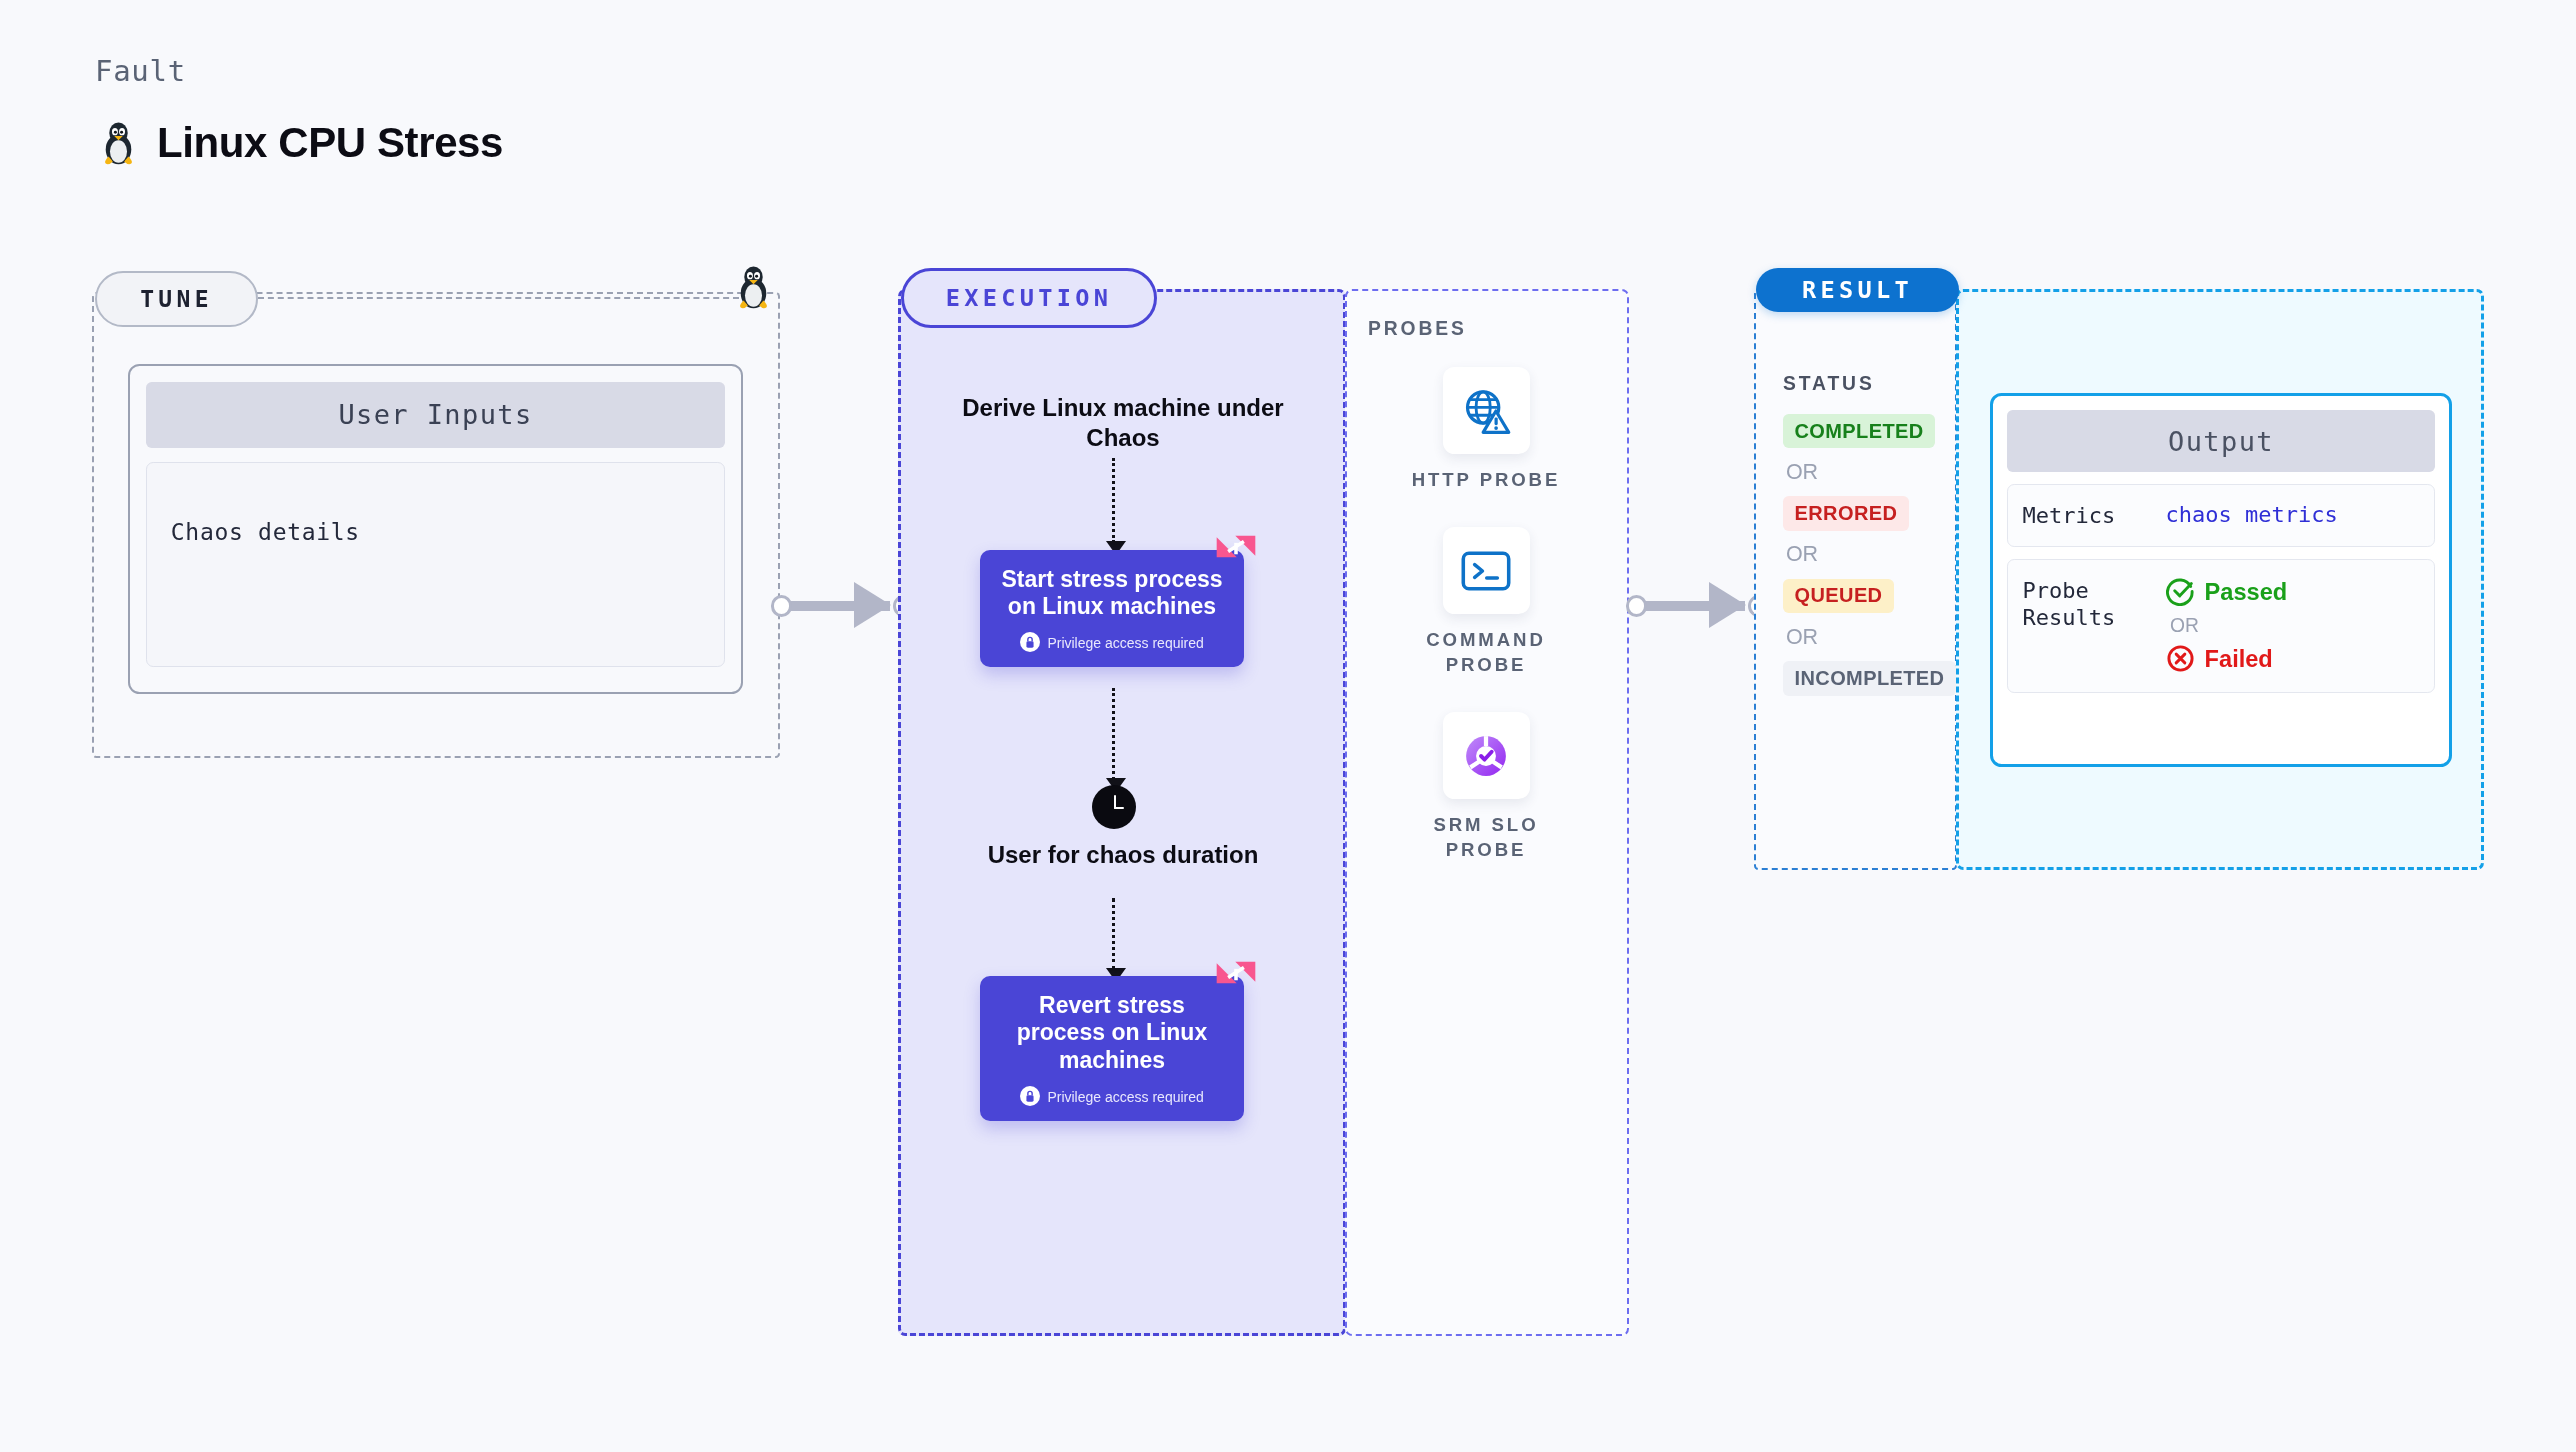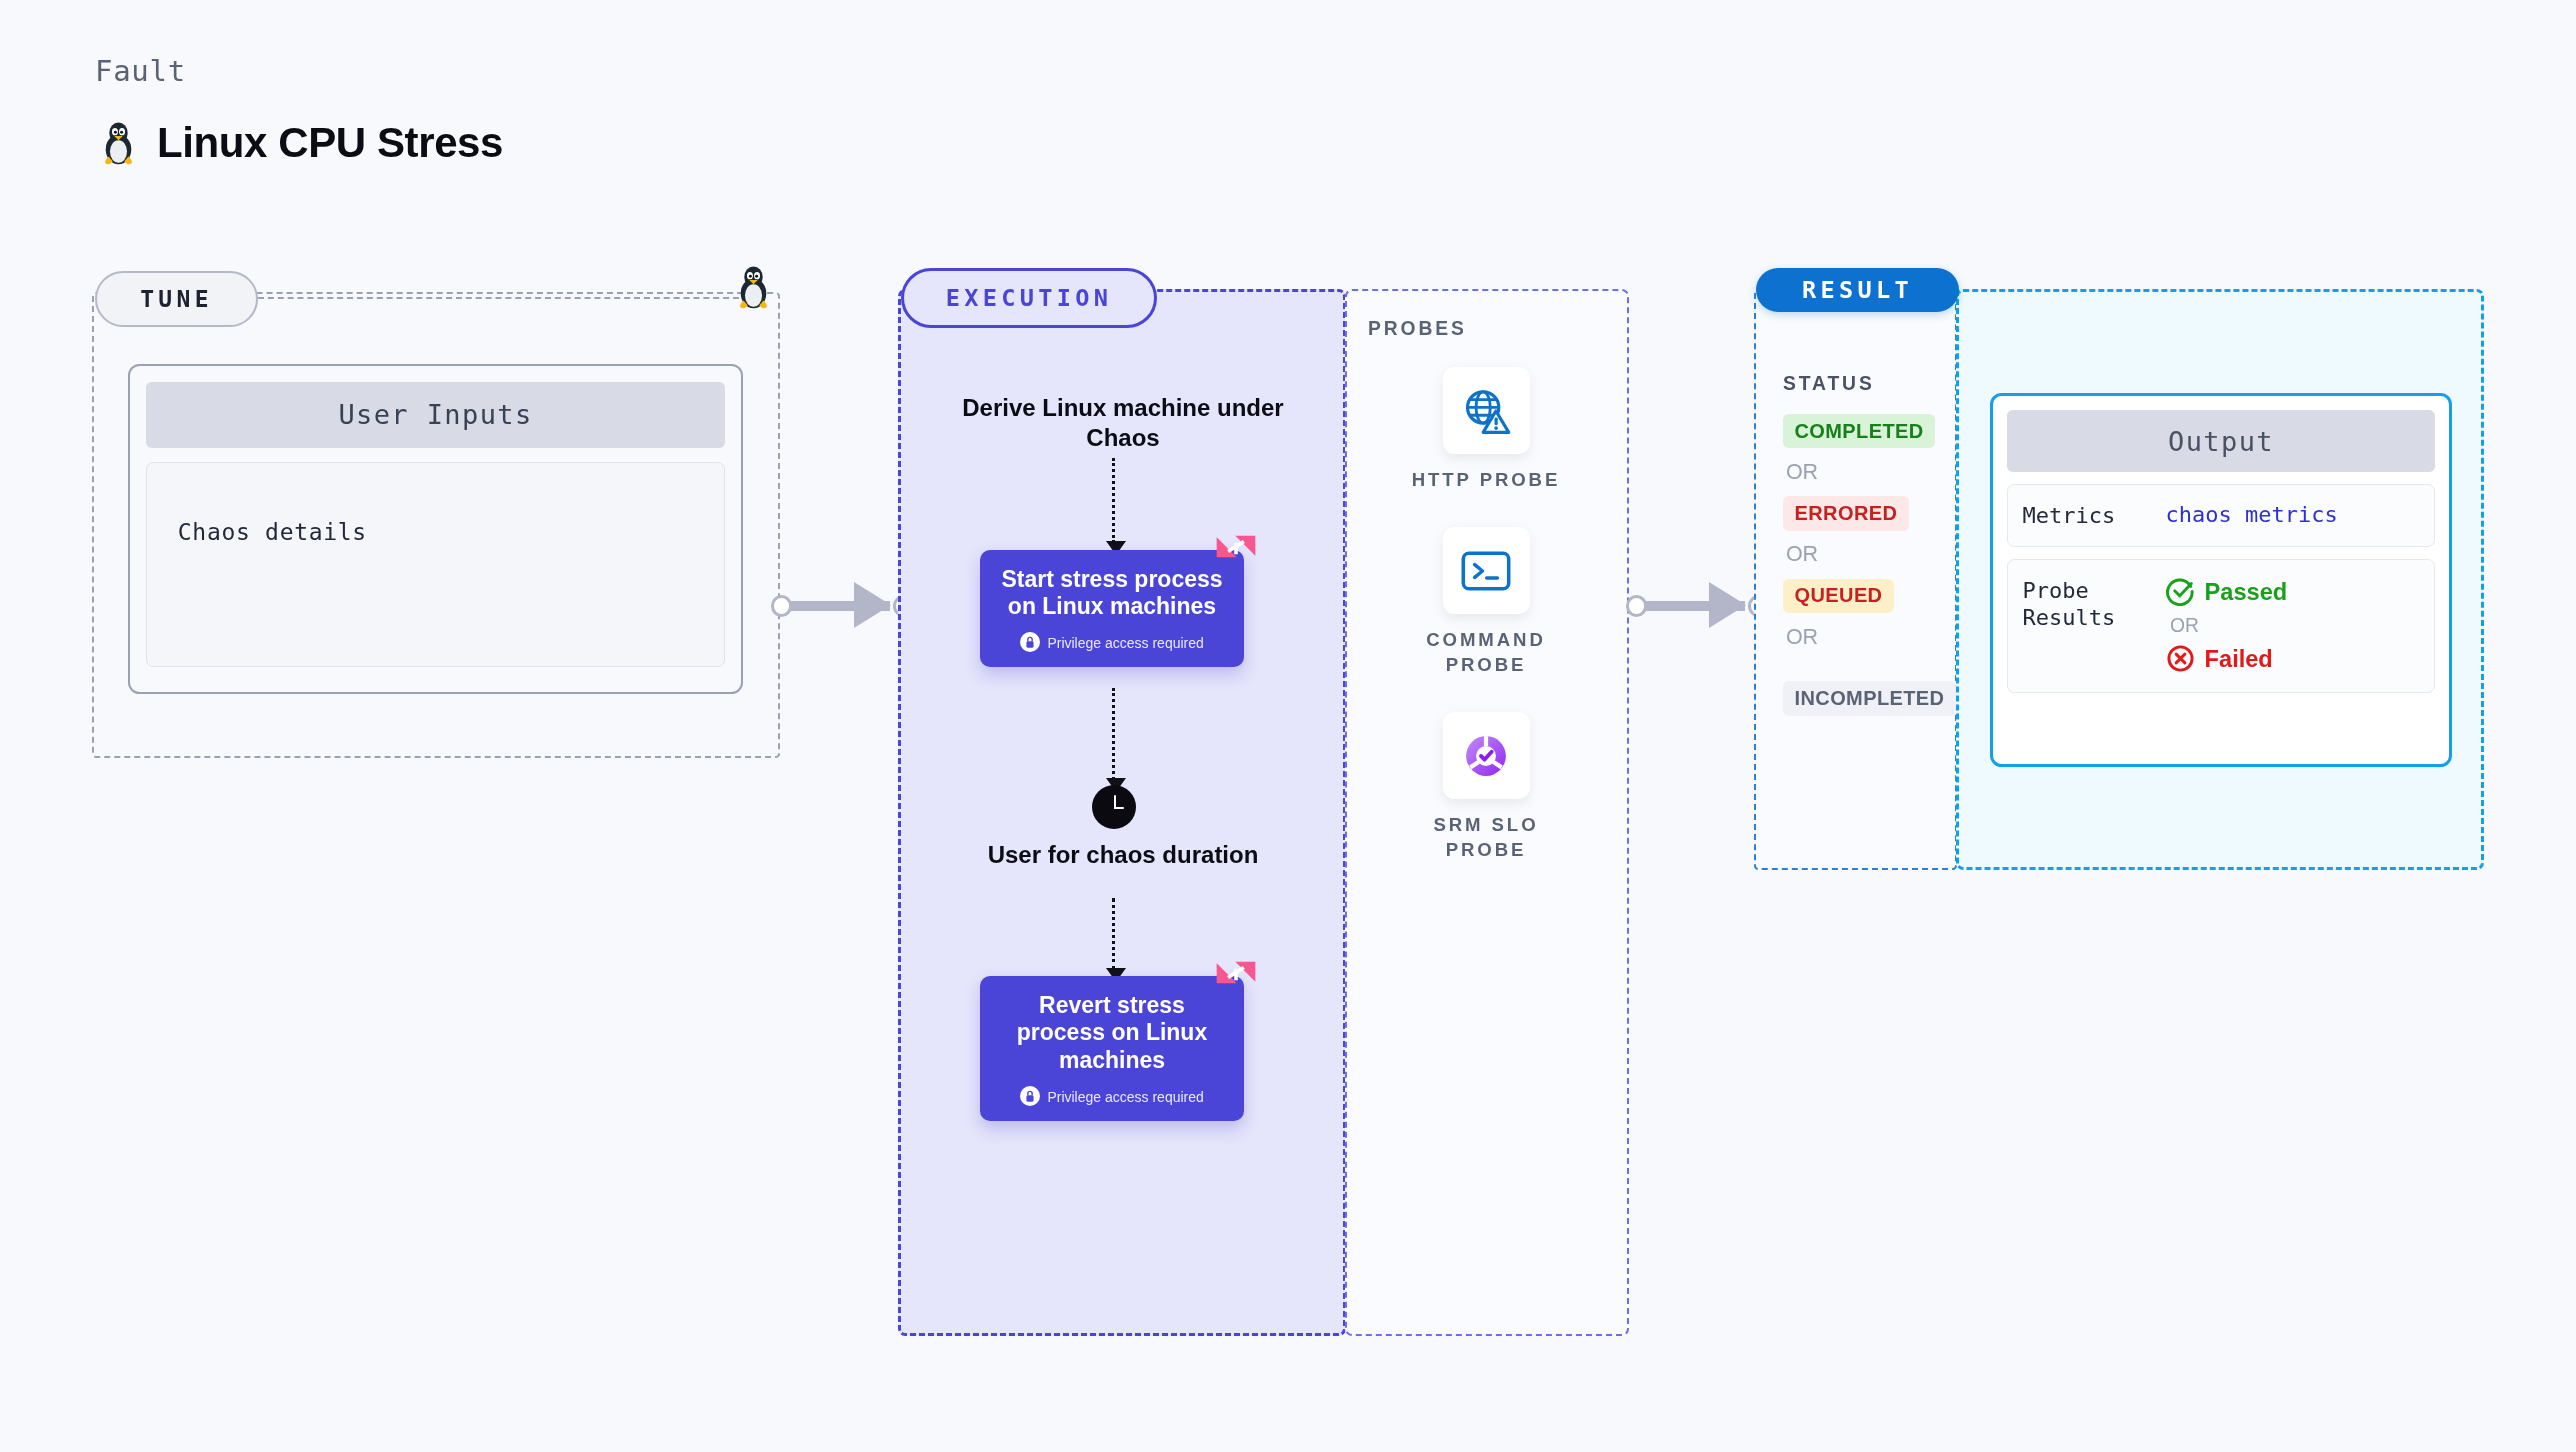--- a/index.html
+++ b/index.html
@@ -93,21 +93,21 @@
     display: flex; align-items: center; justify-content: center;
     font-family: "DejaVu Sans Mono", monospace;
     font-size: 27px; color: #3a4154; letter-spacing: 1.4px;
   }
   .chaos-panel {
     margin: 14.3px 15.8px 15.8px 15.8px; height: 205px;
     background: #f5f6fa; border: 1.4px solid #dfe2ec; border-radius: 7.2px;
     position: relative;
   }
   .chaos-label {
-    position: absolute; left: 31px; top: 56px;
+    position: absolute; left: 24px; top: 56px;
     font-family: "DejaVu Sans Mono", monospace;
     font-size: 23px; color: #23283a; letter-spacing: 0.7px;
   }
   .chaos-params {
     position: absolute; left: 236px; top: 24px;
     display: flex; flex-direction: column; gap: 23px;
   }
   .chaos-params span {
     font-family: "DejaVu Sans Mono", monospace;
     font-size: 22px; color: #2f2fd6; letter-spacing: 0.4px;
@@ -425,21 +425,21 @@
   <div class="badge badge-result">RESULT</div>
 
   <div class="status-title">STATUS</div>
   <div class="status-list">
     <div><span class="status-pill" id="pill-0" style="background: rgb(216, 243, 216); color: rgb(23, 128, 27);">COMPLETED</span></div>
     <div class="status-or">OR</div>
     <div><span class="status-pill" id="pill-1" style="background: rgb(253, 232, 232); color: rgb(198, 32, 32);">ERRORED</span></div>
     <div class="status-or">OR</div>
     <div><span class="status-pill" id="pill-2" style="background: rgb(253, 240, 200); color: rgb(198, 32, 32);">QUEUED</span></div>
     <div class="status-or">OR</div>
-    <div><span class="status-pill" id="pill-3" style="background: rgb(239, 241, 246); color: rgb(90, 99, 117); margin-top: 20px;">INCOMPLETED</span></div>
+    <div><span class="status-pill" id="pill-3" style="background: rgb(239, 241, 246); color: rgb(90, 99, 117);">INCOMPLETED</span></div>
   </div>
 
   <div class="output-card">
     <div class="output-header">Output</div>
     <div class="out-row">
       <div class="out-key">Metrics</div>
       <div class="out-metric">chaos metrics</div>
     </div>
     <div class="out-row">
       <div class="out-key">Probe Results</div>

